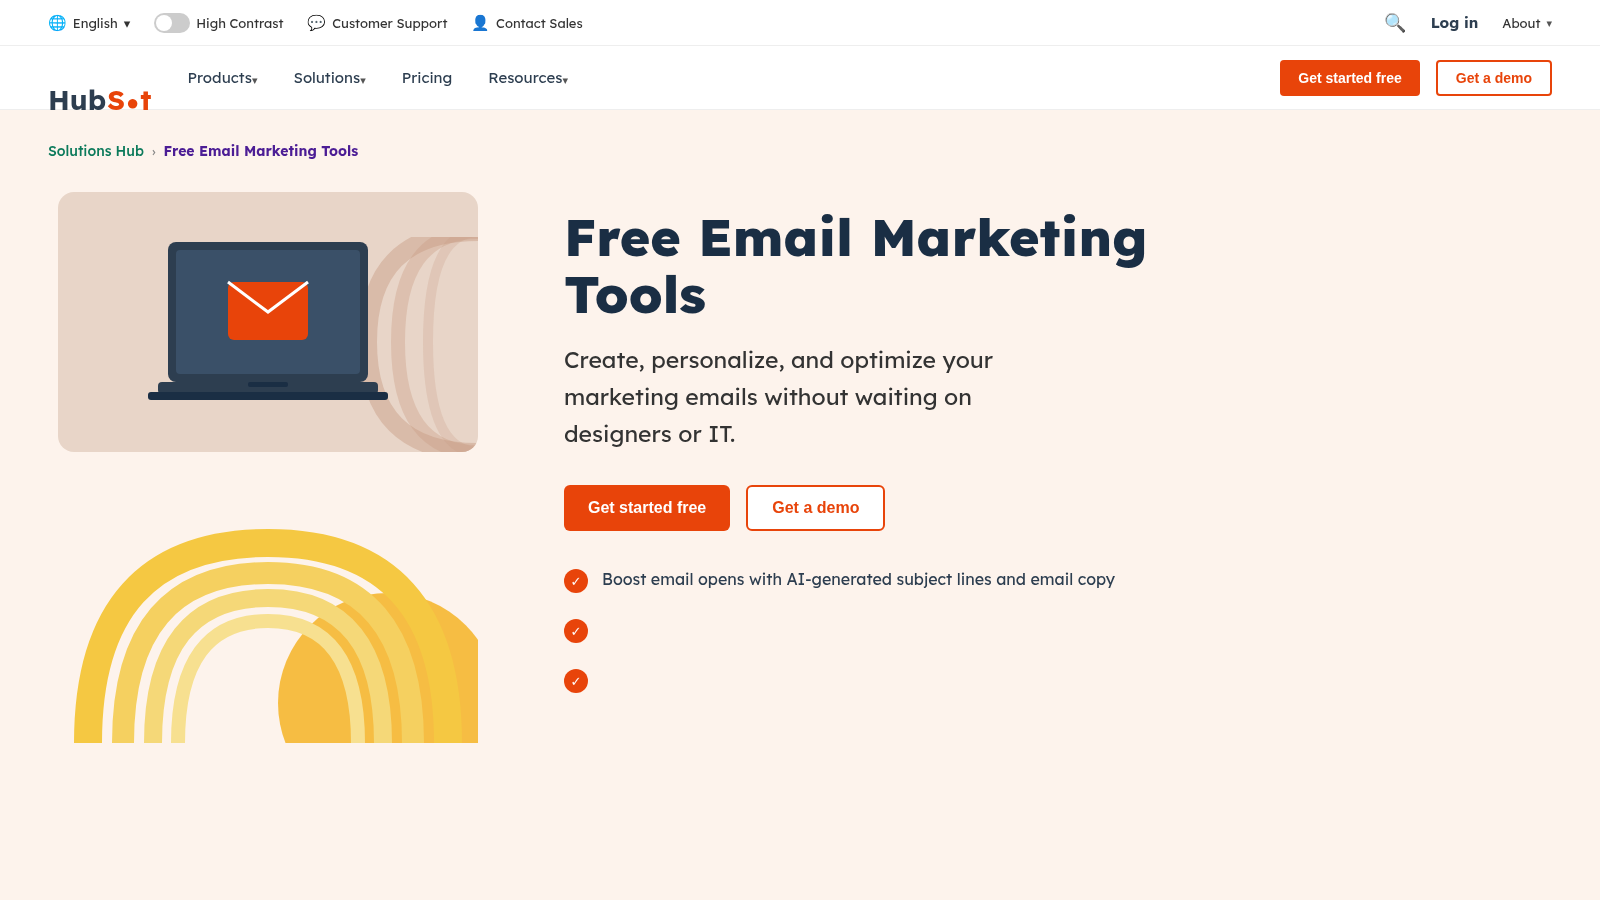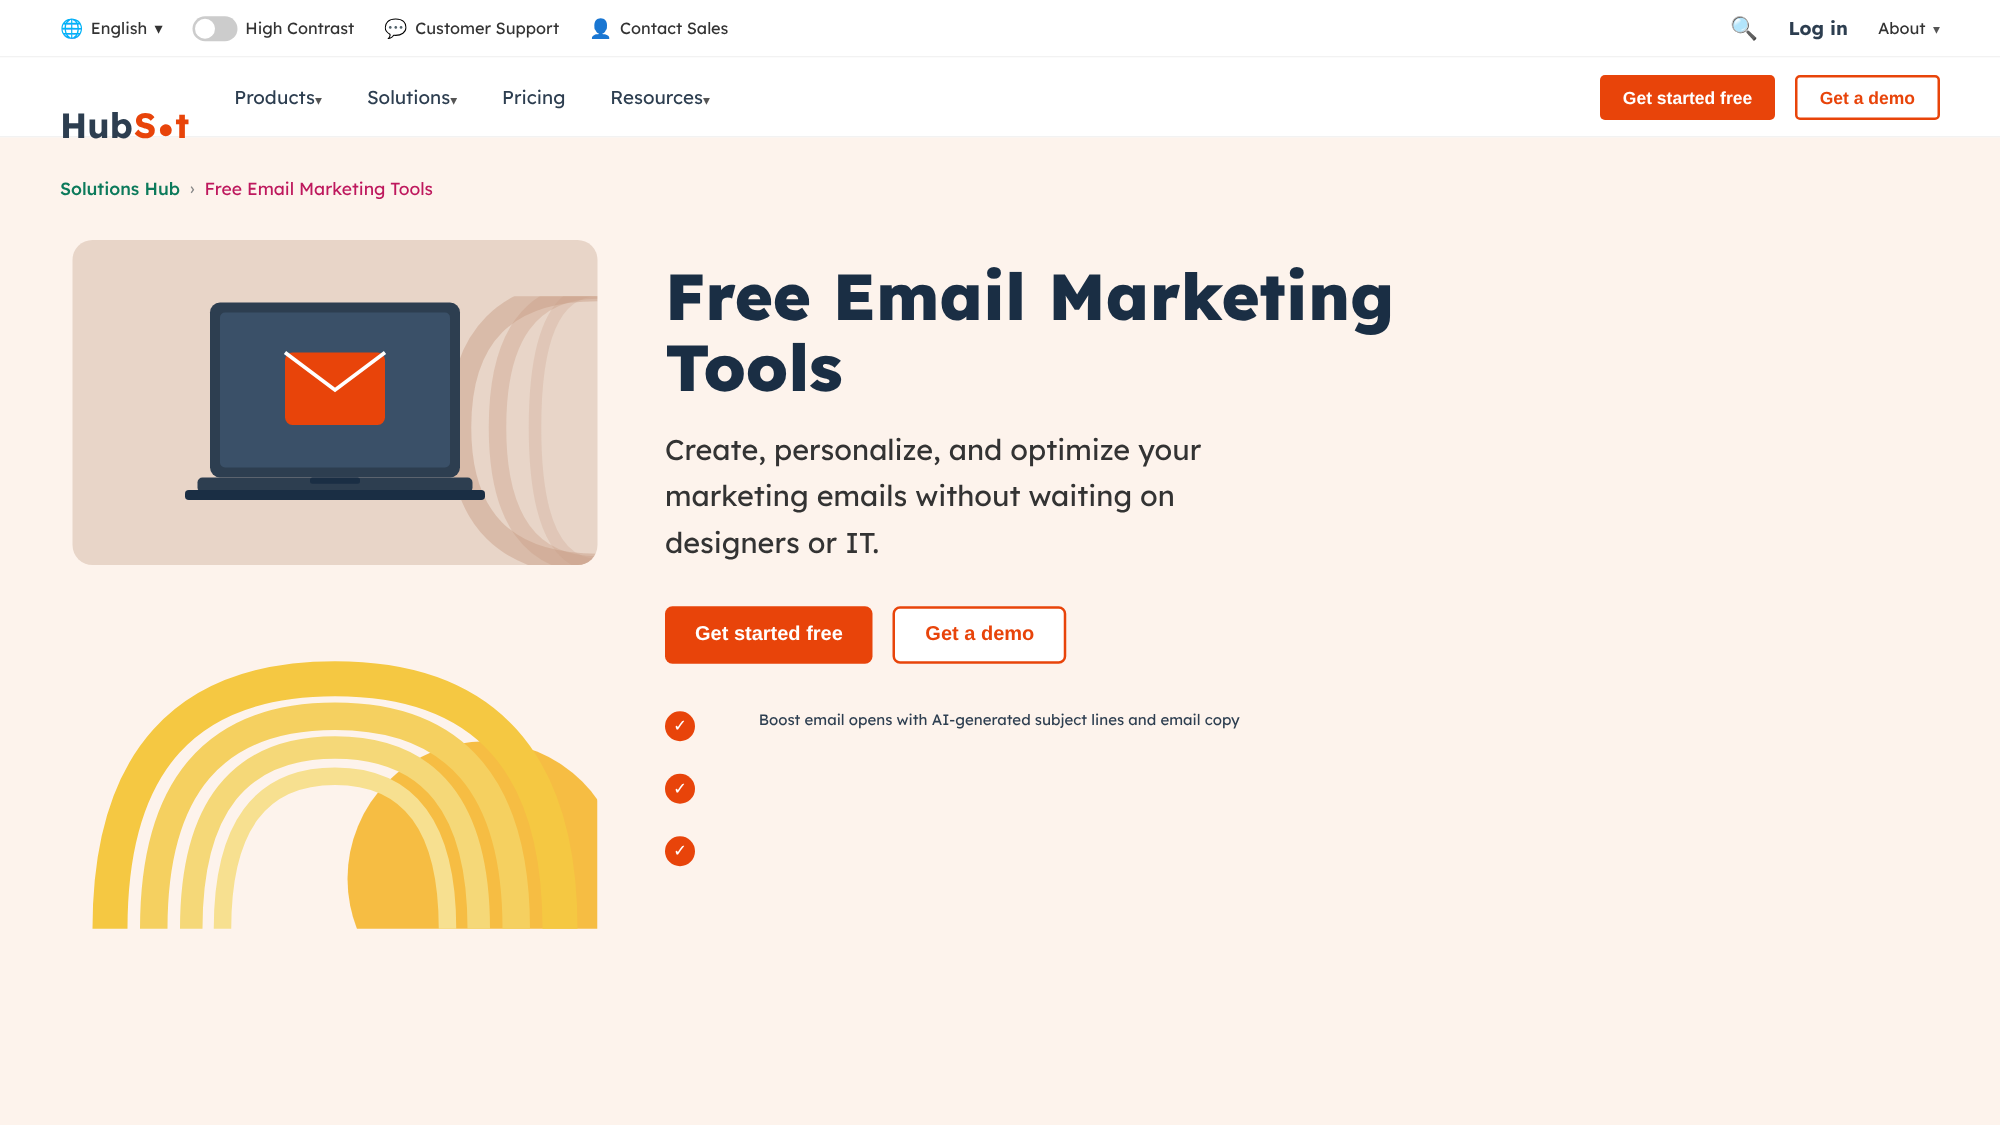--- a/index.html
+++ b/index.html
@@ -67,27 +67,27 @@
       padding: 32px 48px 0;
     }
 
     
     .breadcrumb {
       display: flex; align-items: center; gap: 8px;
       font-size: 14px; margin-bottom: 32px;
     }
     .breadcrumb-link { color: #0c7a5b; text-decoration: none; font-weight: 500; }
     .breadcrumb-sep { color: #888; font-size: 13px; }
-    .breadcrumb-current { color: #be185d; }
+    .breadcrumb-current { color: #4c1d95; font-weight: bold; }
 
     
     .hero {
       display: flex;
       align-items: flex-start;
-      gap: 44px;
+      gap: 76px;
     }
     .hero-image-section {
       flex: 0 0 440px;
       display: flex;
       flex-direction: column;
       align-items: center;
       gap: 16px;
     }
     .hero-laptop-card {
       background: #e8d5c8;
@@ -134,21 +134,21 @@
 
     
     .feature-list { display: flex; flex-direction: column; gap: 24px; }
     .feature-item { display: flex; align-items: flex-start; gap: 14px; }
     .feature-check {
       width: 24px; height: 24px; border-radius: 50%;
       background: #e8440a; color: #fff;
       display: flex; align-items: center; justify-content: center;
       font-size: 13px; flex-shrink: 0; margin-top: 2px;
     }
-    .feature-text { font-size: 12px; color: #2d3e50; line-height: 1.5; margin-left: 37px; }
+    .feature-text { font-size: 16px; color: #2d3e50; line-height: 1.5; }
 
     
     .toggle-switch {
       width: 36px; height: 20px;
       background: #ccc; border-radius: 10px;
       position: relative; cursor: pointer; display: inline-block;
     }
     .toggle-knob {
       width: 16px; height: 16px;
       background: #fff; border-radius: 50%;

